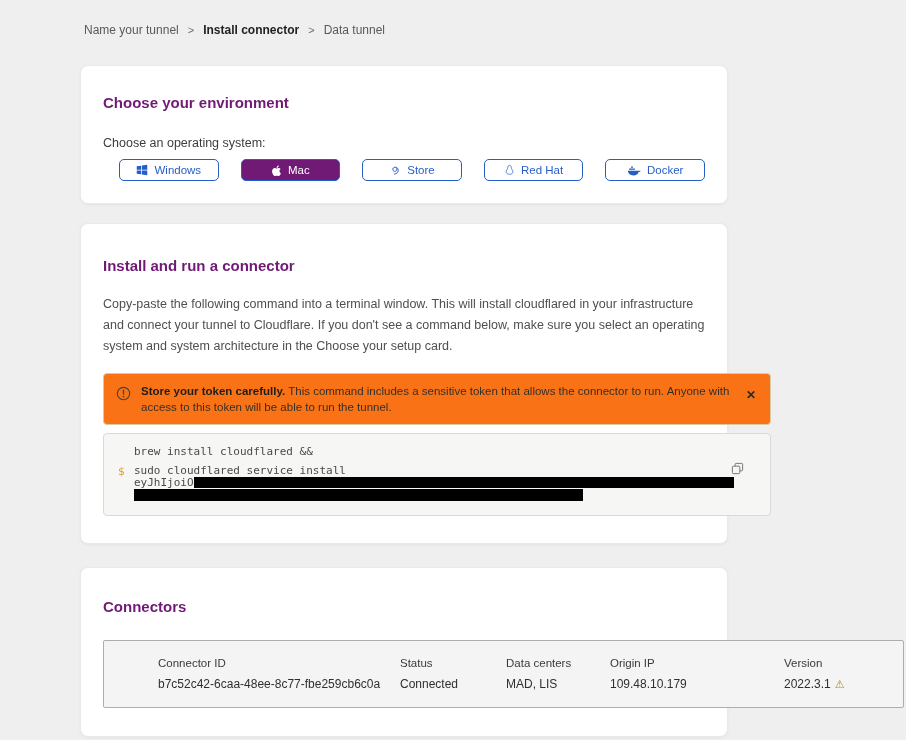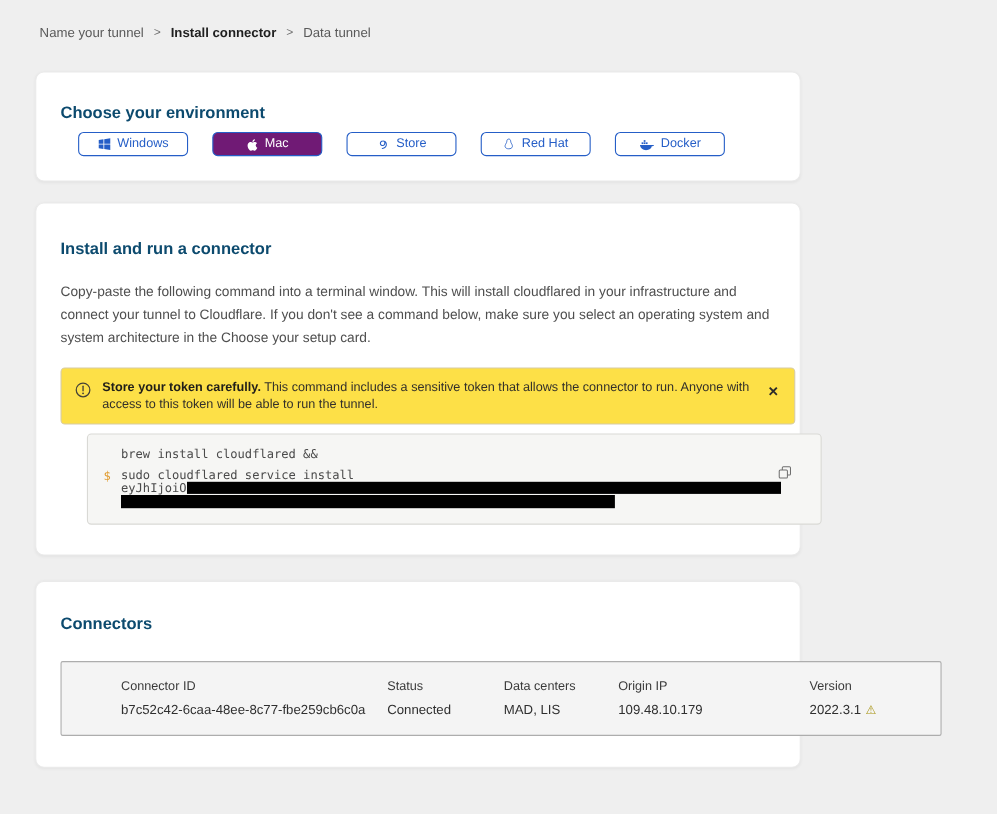--- a/index.html
+++ b/index.html
@@ -4,41 +4,41 @@
 <style>
   * { margin:0; padding:0; box-sizing:border-box; }
   html,body { width:906px; }
   body {
     font-family:"Liberation Sans", sans-serif;
     background:#efefef;
     color:#303030;
     width:906px; height:740px;
     overflow:hidden;
   }
-  .page { width:760px; height:740px; position:relative; }
+  .page { width:760px; height:740px; position:relative;padding-left:48px; }
 
   
   .breadcrumb {
     padding:23px 0 0 36px;
     font-size:12px; color:#595959;
     display:flex; align-items:center; gap:9px;
   }
   .breadcrumb .crumb { cursor:default; }
   .breadcrumb .crumb.active { font-weight:700; color:#1f1f1f; }
   .breadcrumb .sep { color:#6e6e6e; font-size:11px; }
 
   
   .card {
     background:#ffffff;
     border:1px solid #eaeaea;
     border-radius:8px;
     box-shadow:0 1px 3px rgba(0,0,0,.05);
     margin:0 32px;
   }
-  .card h2 { font-size:15px; font-weight:700; color:#0c4a6e; }
+  .card h2 { font-size:15px; font-weight:700; color:#701a75; }
 
   
   .card-env { margin-top:28px; padding:28px 22px 22px; }
   .os-label { font-size:12.5px; color:#3d3d3d; margin-top:25px; }
   .os-row { display:flex; gap:6px; margin-top:9px; }
   .os-btn {
     width:100px; height:22px;
     display:flex; align-items:center; justify-content:center; gap:6px;
     background:#ffffff;
     border:1px solid #255ec7; border-radius:5px;
@@ -50,38 +50,38 @@
   .os-btn svg { display:block; }
 
   
   .card-install { margin-top:19px; padding:33px 22px 27px; }
   .install-desc {
     font-size:12.5px; color:#4f4f4f; line-height:21px;
     margin-top:20px; max-width:800px;
   }
   .warn-banner {
     width:668px; margin-top:16px;
-    background:#fde047; border:1px solid #d8cba4; border-radius:4px;
+    background:#f97316; border:1px solid #d8cba4; border-radius:4px;
     display:flex; align-items:flex-start; gap:10px;
     padding:9px 12px 9px 12px;
   }
   .warn-icon { flex:0 0 auto; margin-top:3px; }
   .warn-text { font-size:11.5px; color:#33302a; line-height:16px; flex:1 1 auto; }
   .warn-text b { color:#201e19; }
   .warn-close {
     flex:0 0 auto; border:none; background:transparent;
     font-size:12px; font-weight:700; color:#2b2b2b;
     cursor:pointer; margin:6px 2px 0 6px; line-height:1;
   }
   .code-block {
     width:668px; margin-top:8px; position:relative;
     background:#f6f6f4; border:1px solid #d9d9d5; border-radius:4px;
     padding:12px 14px 12px 14px;
     font-family:"DejaVu Sans Mono", monospace;
-    font-size:11px; color:#4a4a4a;margin-left:24px;
+    font-size:11px; color:#4a4a4a;
   }
   .code-row { display:flex; }
   .code-gutter { width:16px; flex:0 0 auto; color:#e09b2e; }
   .code-row + .code-row { margin-top:8px; }
   .code-lines { flex:1 1 auto; line-height:11px; }
   .token-line { display:flex; height:11px; margin-top:1px; }
   .redact-bar { background:#000; height:11px; display:inline-block; }
   .redact-bar.bar1 { width:540px; }
   .redact-bar.bar2 { width:449px; height:12px; margin-top:1px; }
   .copy-btn {
@@ -114,20 +114,21 @@
   <nav class="breadcrumb">
     <span class="crumb">Name your tunnel</span>
     <span class="sep">&gt;</span>
     <span class="crumb active">Install connector</span>
     <span class="sep">&gt;</span>
     <span class="crumb">Data tunnel</span>
   </nav>
 
   <section class="card card-env">
     <h2>Choose your environment</h2>
+    <div class="os-label">Choose an operating system:</div>
     <div class="os-row">
 
       <button class="os-btn">
         <span>
           <svg width="12" height="12" viewBox="0 0 16 16">
               <path fill="#255ec7" d="M1 3l5.7-.8v5.3H1zM7.7 2L15 .9v6.6H7.7zM1 8.5h5.7v5.3L1 13zM7.7 8.5H15v6.6L7.7 14z"></path>
             </svg>
         </span>
         <span>Windows</span>
       </button>

